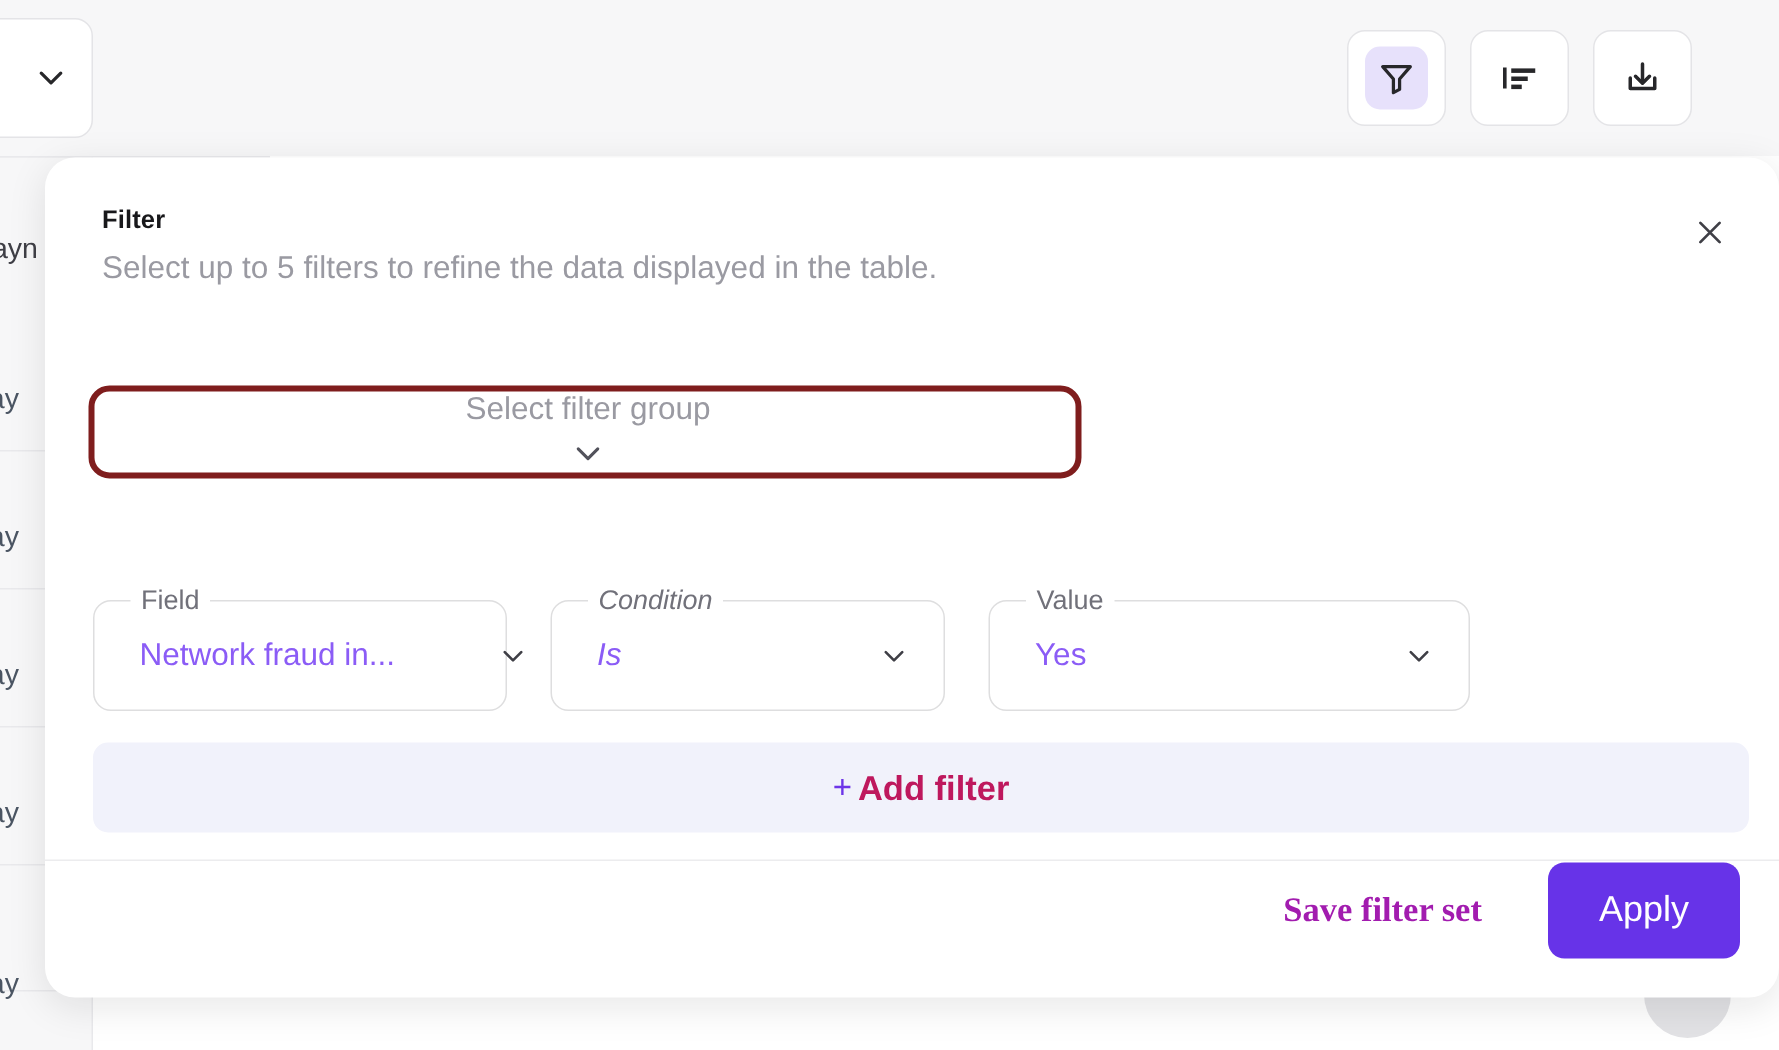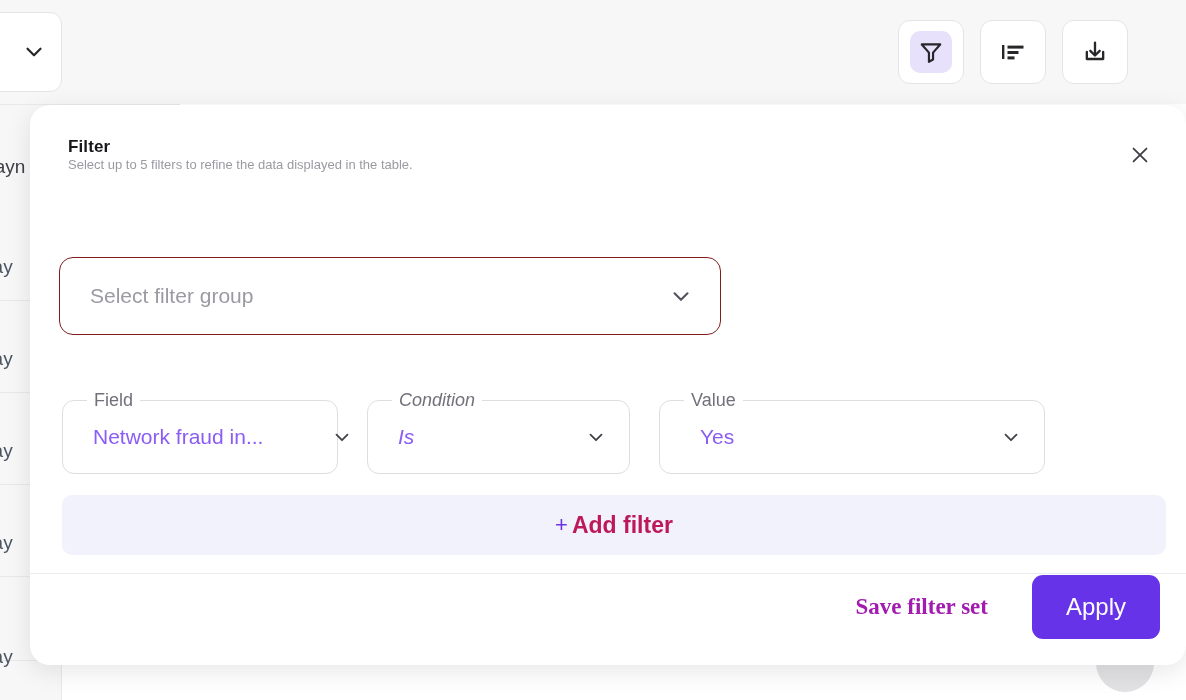--- a/index.html
+++ b/index.html
@@ -138,48 +138,50 @@
     width: 100%;
     padding: 32px 38px 0 38px;
   }
   .modal-title {
     font-size: 17px;
     font-weight: 700;
     color: #18181b;
     letter-spacing: .1px;
   }
   .modal-sub {
-    font-size: 13px;
+    margin-top: 10px;
+    font-size: 21px;
     color: #9a9aa2;
   }
   .close-btn {
     position: absolute;
     right: 28px; top: 32px;
     width: 36px; height: 36px;
     display: flex;
     align-items: center;
     justify-content: center;
     background: transparent;
     border: none;
     cursor: pointer;
   }
 
   
   .filter-group {
     position: absolute;
     left: 29px; top: 152px;
-    width: 662px; height: 78px;
-    border: 1px solid #7f1d1d;
+    width: 662px; height: 62px;
+    border: 4px solid #7f1d1d;
     border-radius: 14px;
     display: flex;
     align-items: center;
     justify-content: space-between;
     padding: 0 26px 0 30px;
     background: #fff;
     cursor: pointer;
+    flex-direction: column;
   }
   .filter-group .placeholder {
     font-size: 21px;
     color: #9a9aa2;
   }
 
   
   .filter-row {
     position: absolute;
     left: 32px; top: 295px;
@@ -191,21 +193,21 @@
     width: 276px;
     height: 74px;
     border: 1px solid #dededf;
     border-radius: 12px;
     display: flex;
     align-items: center;
     background: #fff;
     cursor: pointer;
   }
   .fset.cond { width: 263px; font-style: italic; }
-  .fset.val  { width: 386px; padding-left: 10px; }
+  .fset.val  { width: 321px; }
   .fset legend,
   .fset .legend {
     position: absolute;
     top: -11px;
     left: 24px;
     padding: 0 7px;
     background: #ffffff;
     font-size: 18px;
     color: #71717a;
     line-height: 20px;

